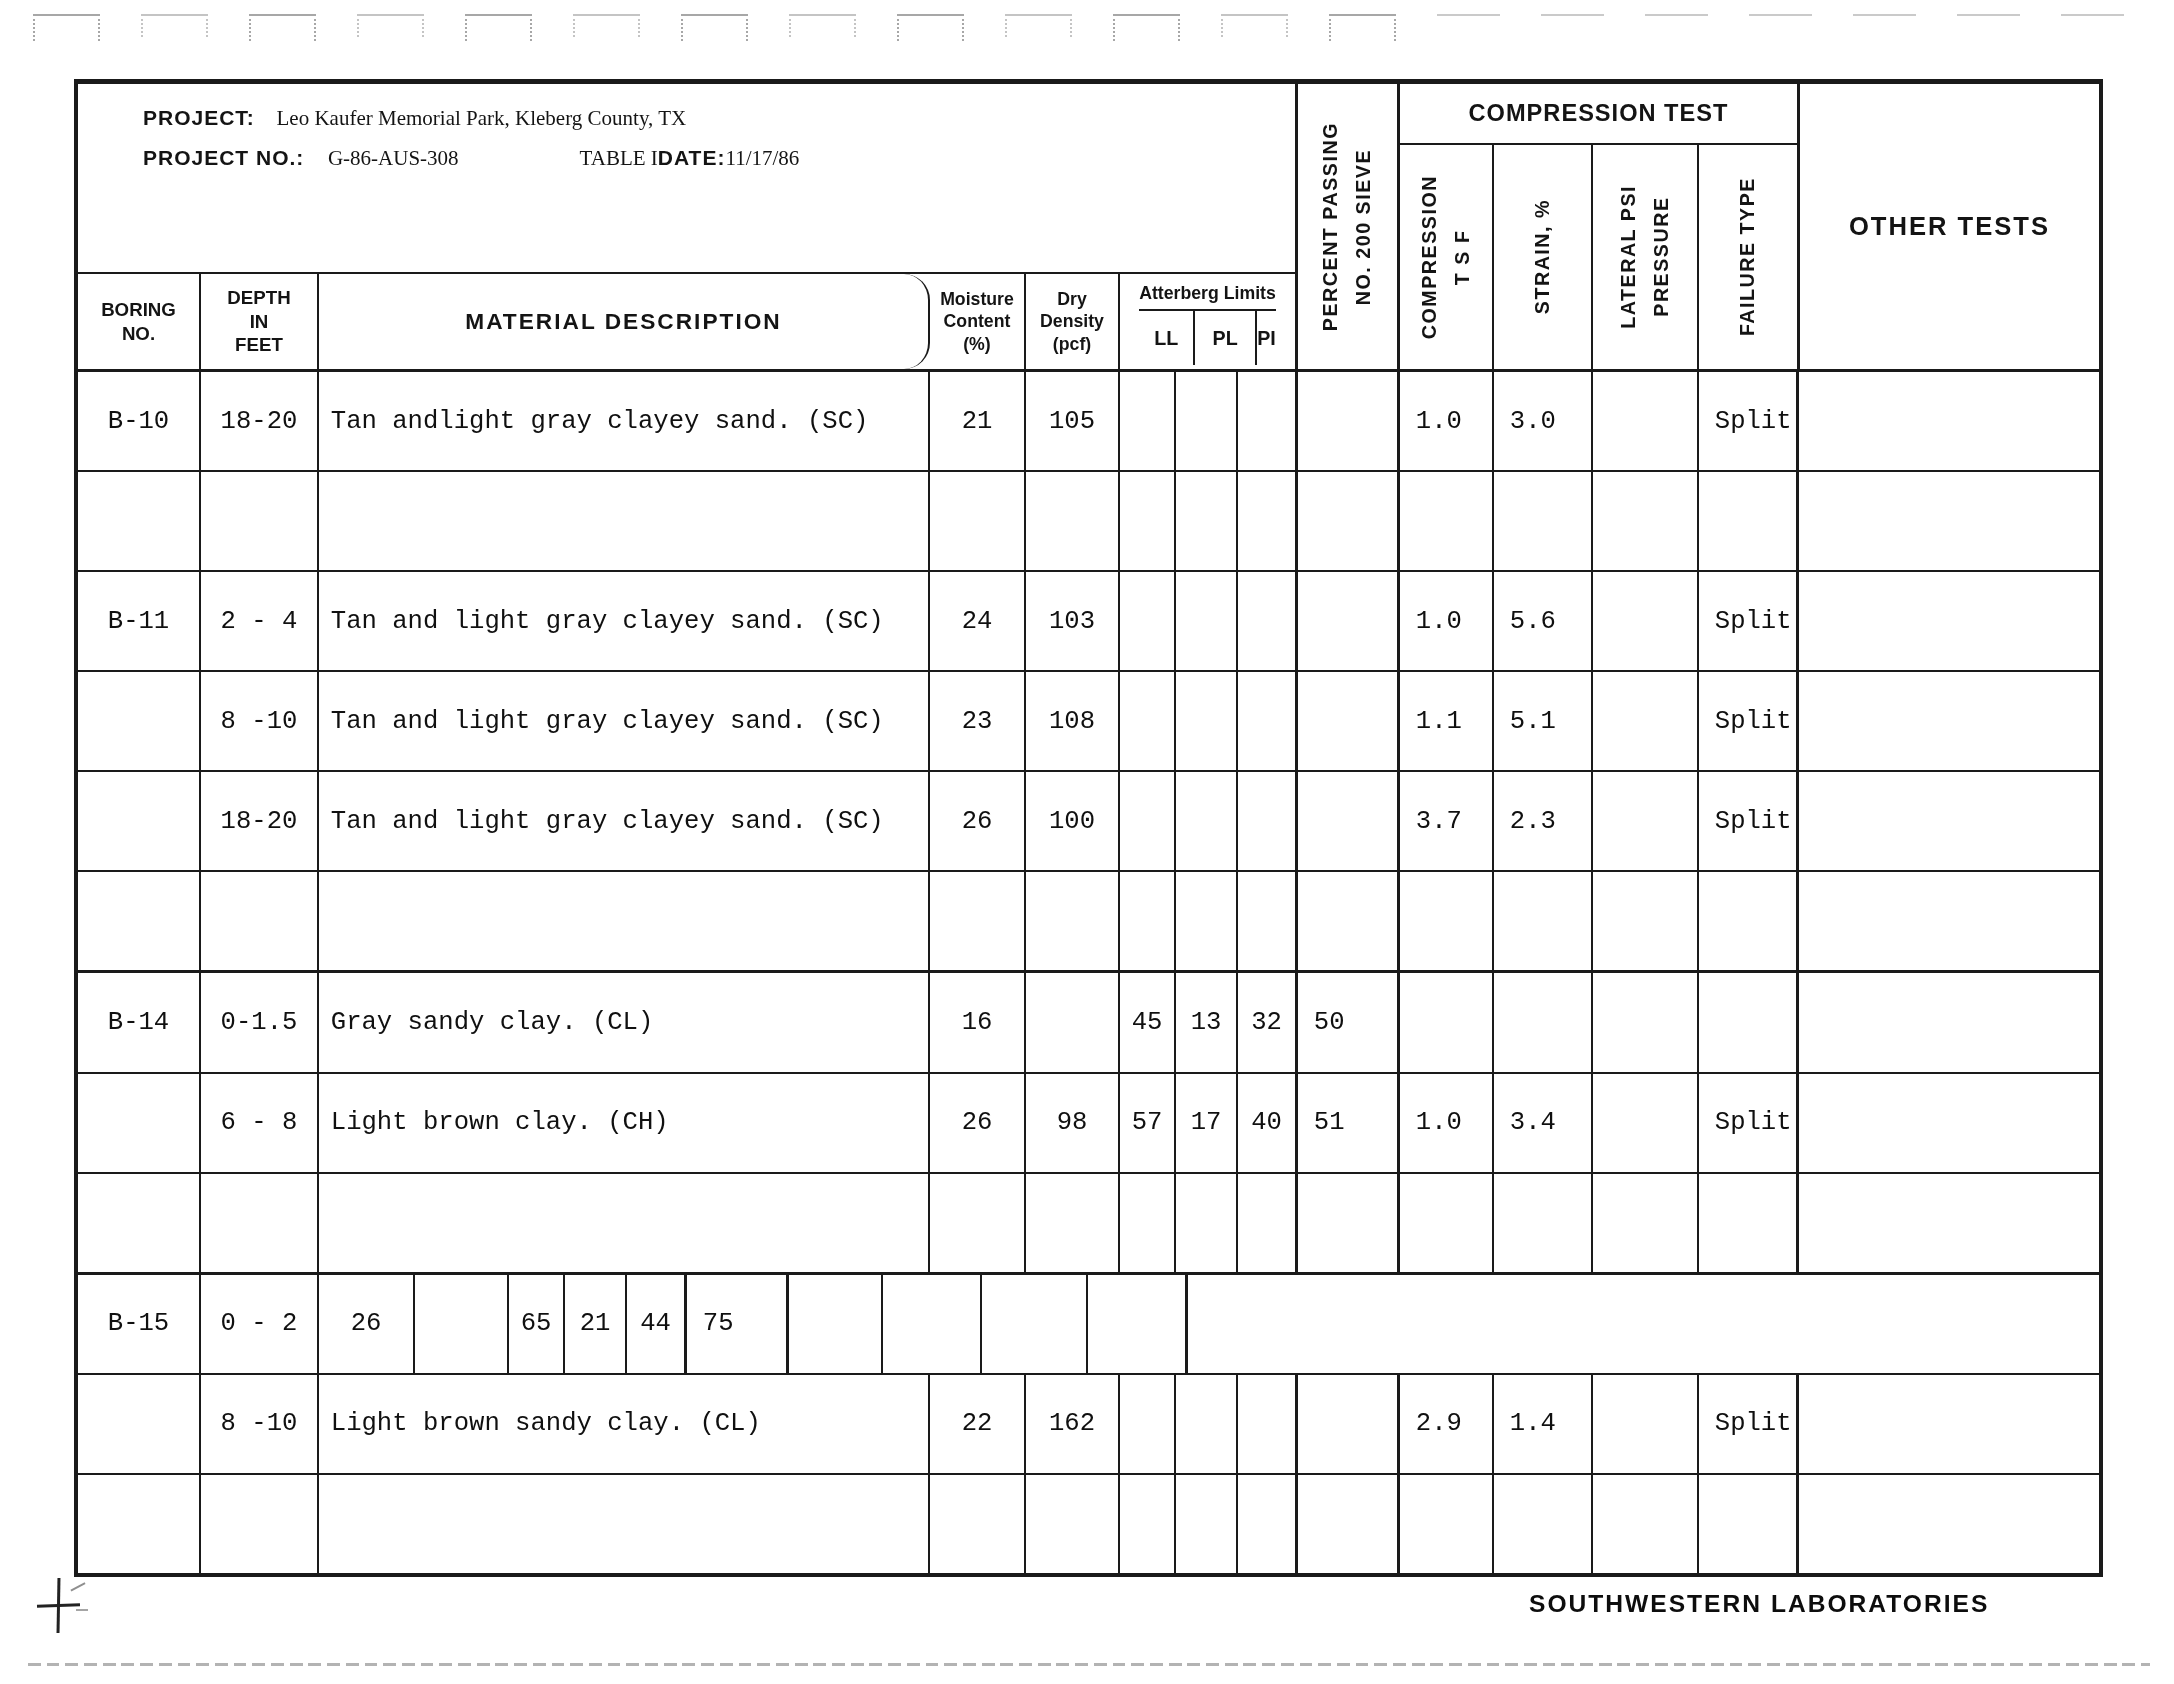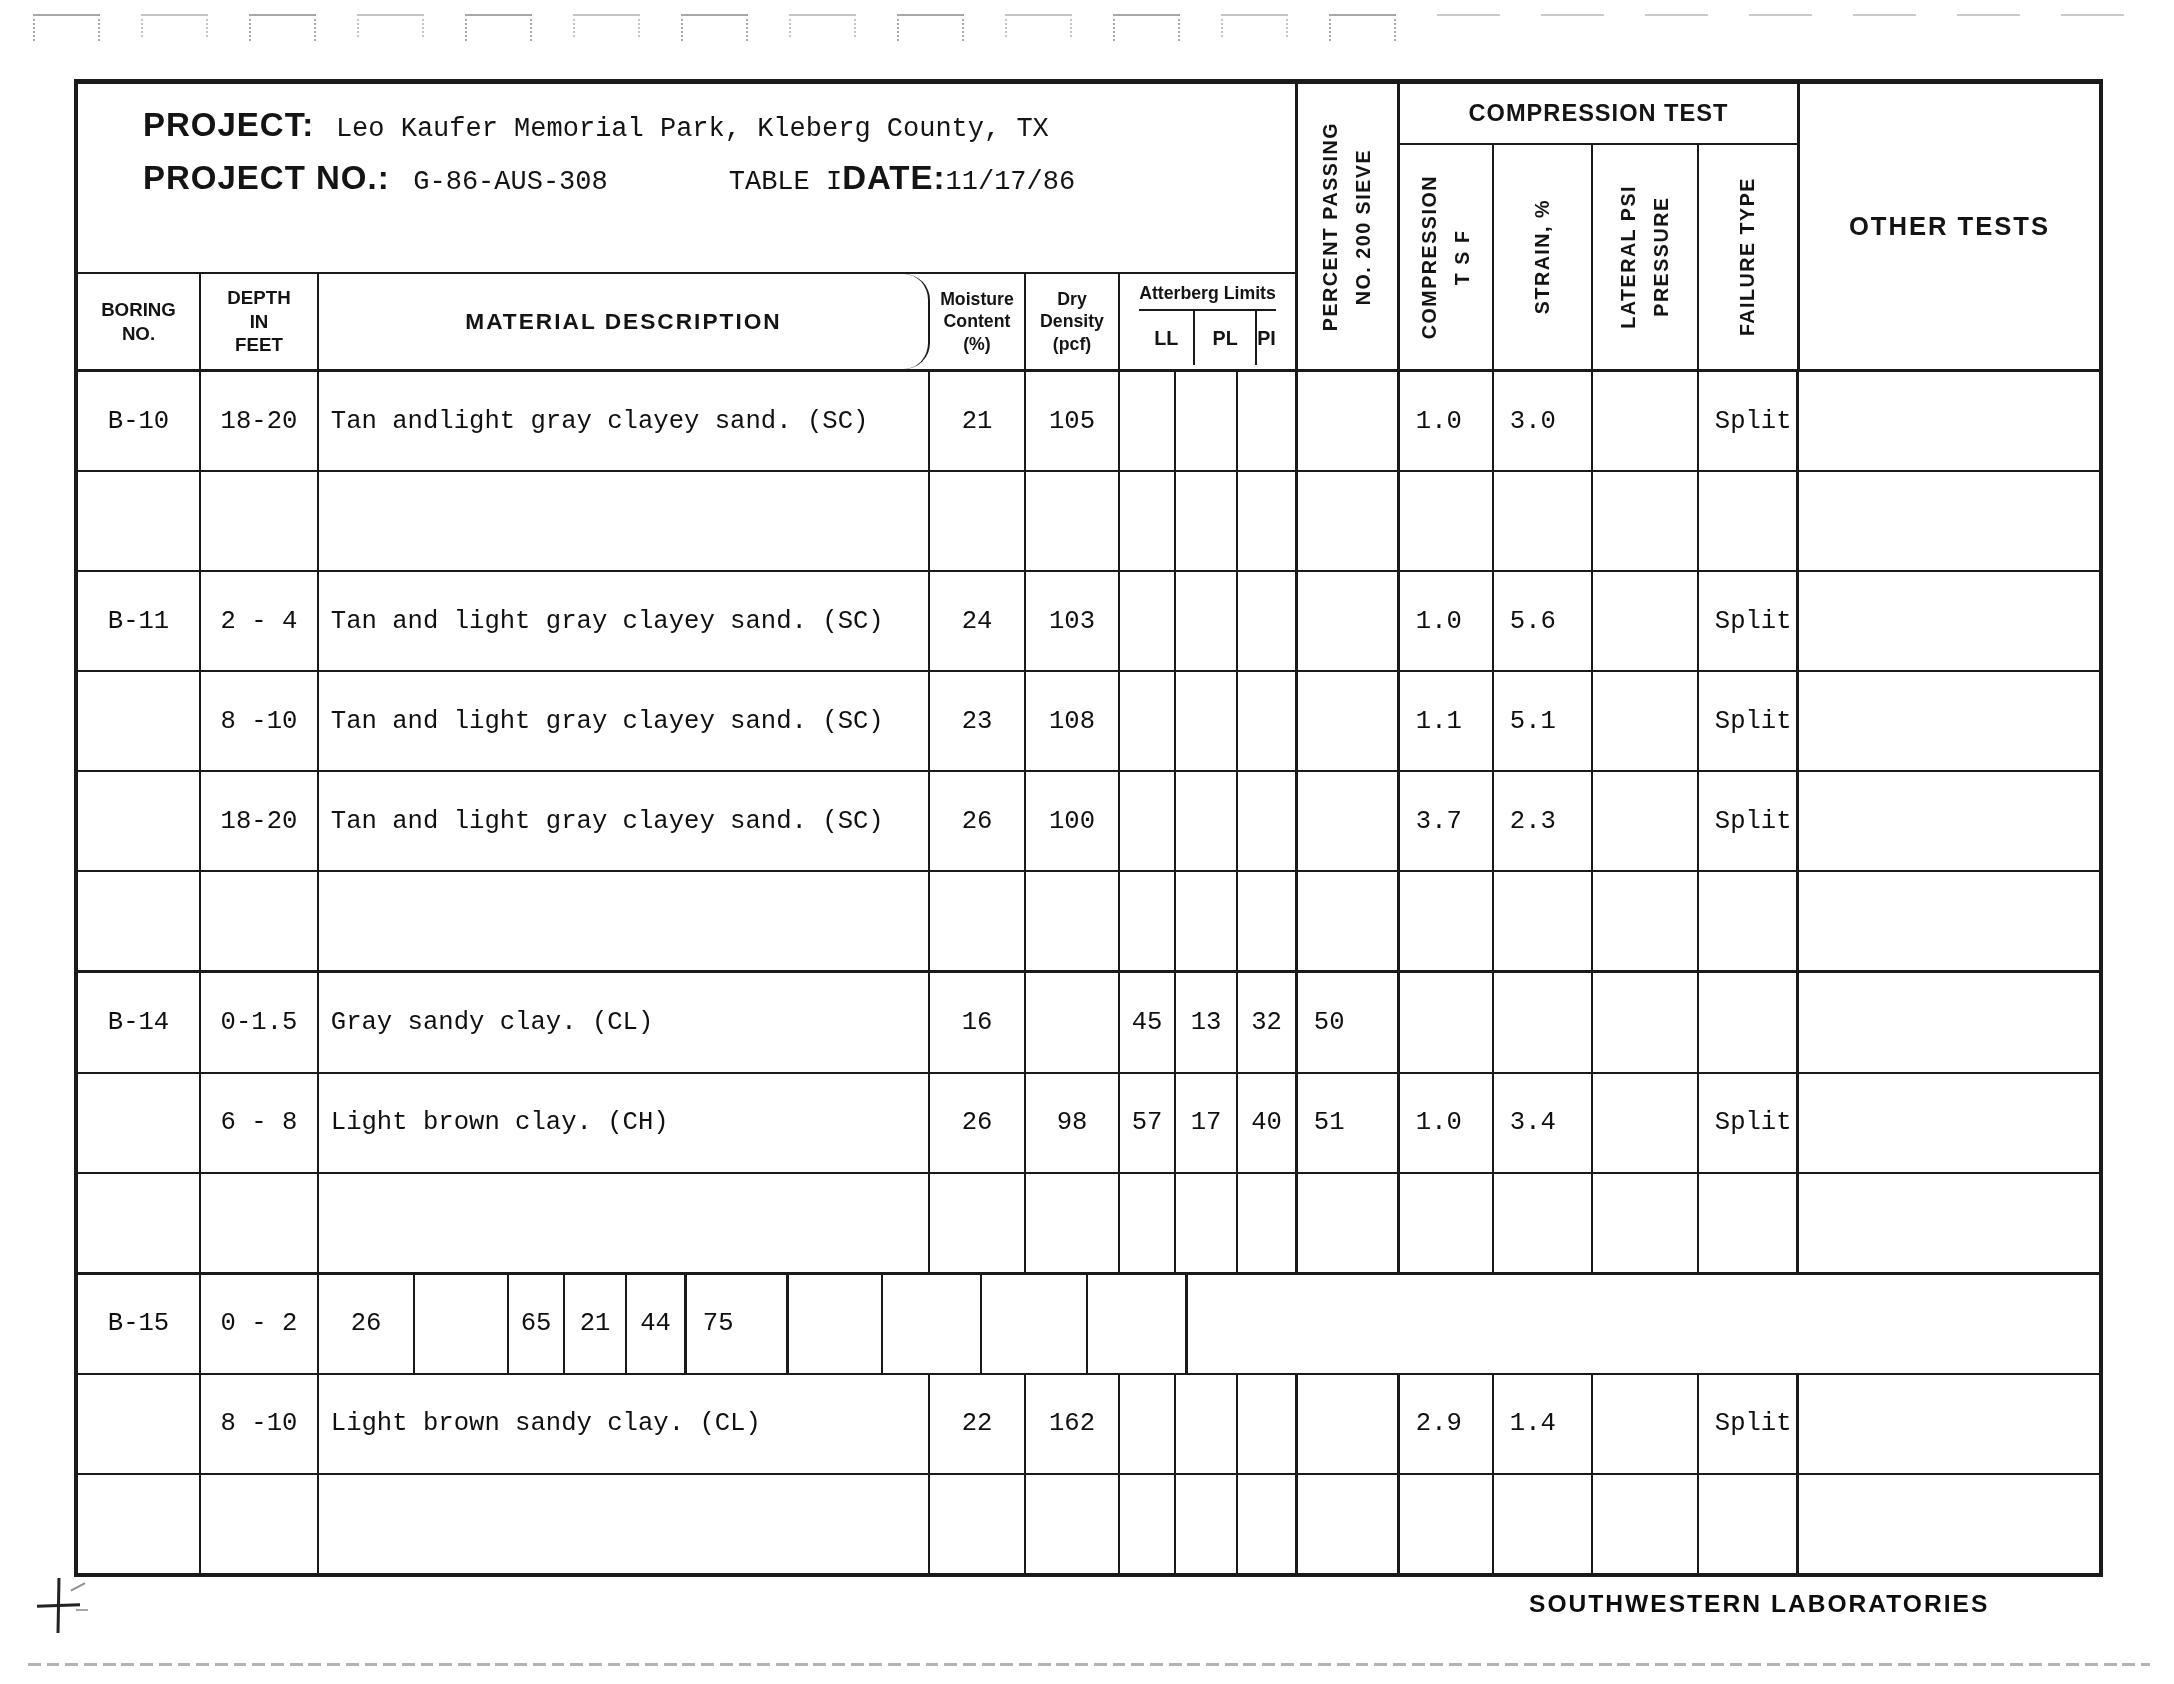--- a/index.html
+++ b/index.html
@@ -24,22 +24,22 @@
   #sheet{position:absolute;left:74px;top:79px;width:2029px;height:1498px;box-sizing:border-box;
          border:4.9px solid #1a1a1a;border-top-width:5.9px;display:flex;flex-direction:column;background:#fff;}
 
   
   #thead{flex:0 0 288px;border-bottom:3.9px solid #1a1a1a;box-sizing:border-box;display:flex;}
   .h-left{flex:0 0 1220px;border-right:3px solid #1a1a1a;box-sizing:border-box;display:flex;flex-direction:column;}
   .h-title{flex:1;position:relative;}
   .t-row1{margin-top:27.6px;width:1048px;text-align:center;font-weight:bold;font-size:33px;letter-spacing:3px;}
   .t-row2{margin-top:21.7px;margin-left:65px;display:flex;align-items:baseline;}
   .t-row3{margin-top:15.8px;margin-left:65px;display:flex;align-items:baseline;}
-  .flabel{font-weight:bold;font-size:33px;letter-spacing:1px;white-space:pre;}
-  .mono{font-family:Liberation Mono, monospace;font-size:27px;white-space:pre;}
+  .flabel{font-weight:bold;font-size:21px;letter-spacing:1px;white-space:pre;}
+  .mono{font-family:Liberation Serif, serif;font-size:21px;white-space:pre;}
   .v-project{margin-left:21.7px;}
   .v-projno{margin-left:23.6px;}
   .v-tableref{margin-left:121px;}
   .l-date{}
 
   .h-band{flex:0 0 97px;border-top:2px solid #1a1a1a;box-sizing:border-box;display:flex;}
   .h-cell{border-right:2px solid #1a1a1a;box-sizing:border-box;display:flex;align-items:center;
           justify-content:center;text-align:center;font-weight:bold;white-space:pre-line;line-height:1.25;}
   .hw-boring{flex:0 0 123px;font-size:18.7px;}
   .hw-depth{flex:0 0 118px;font-size:18.7px;}

